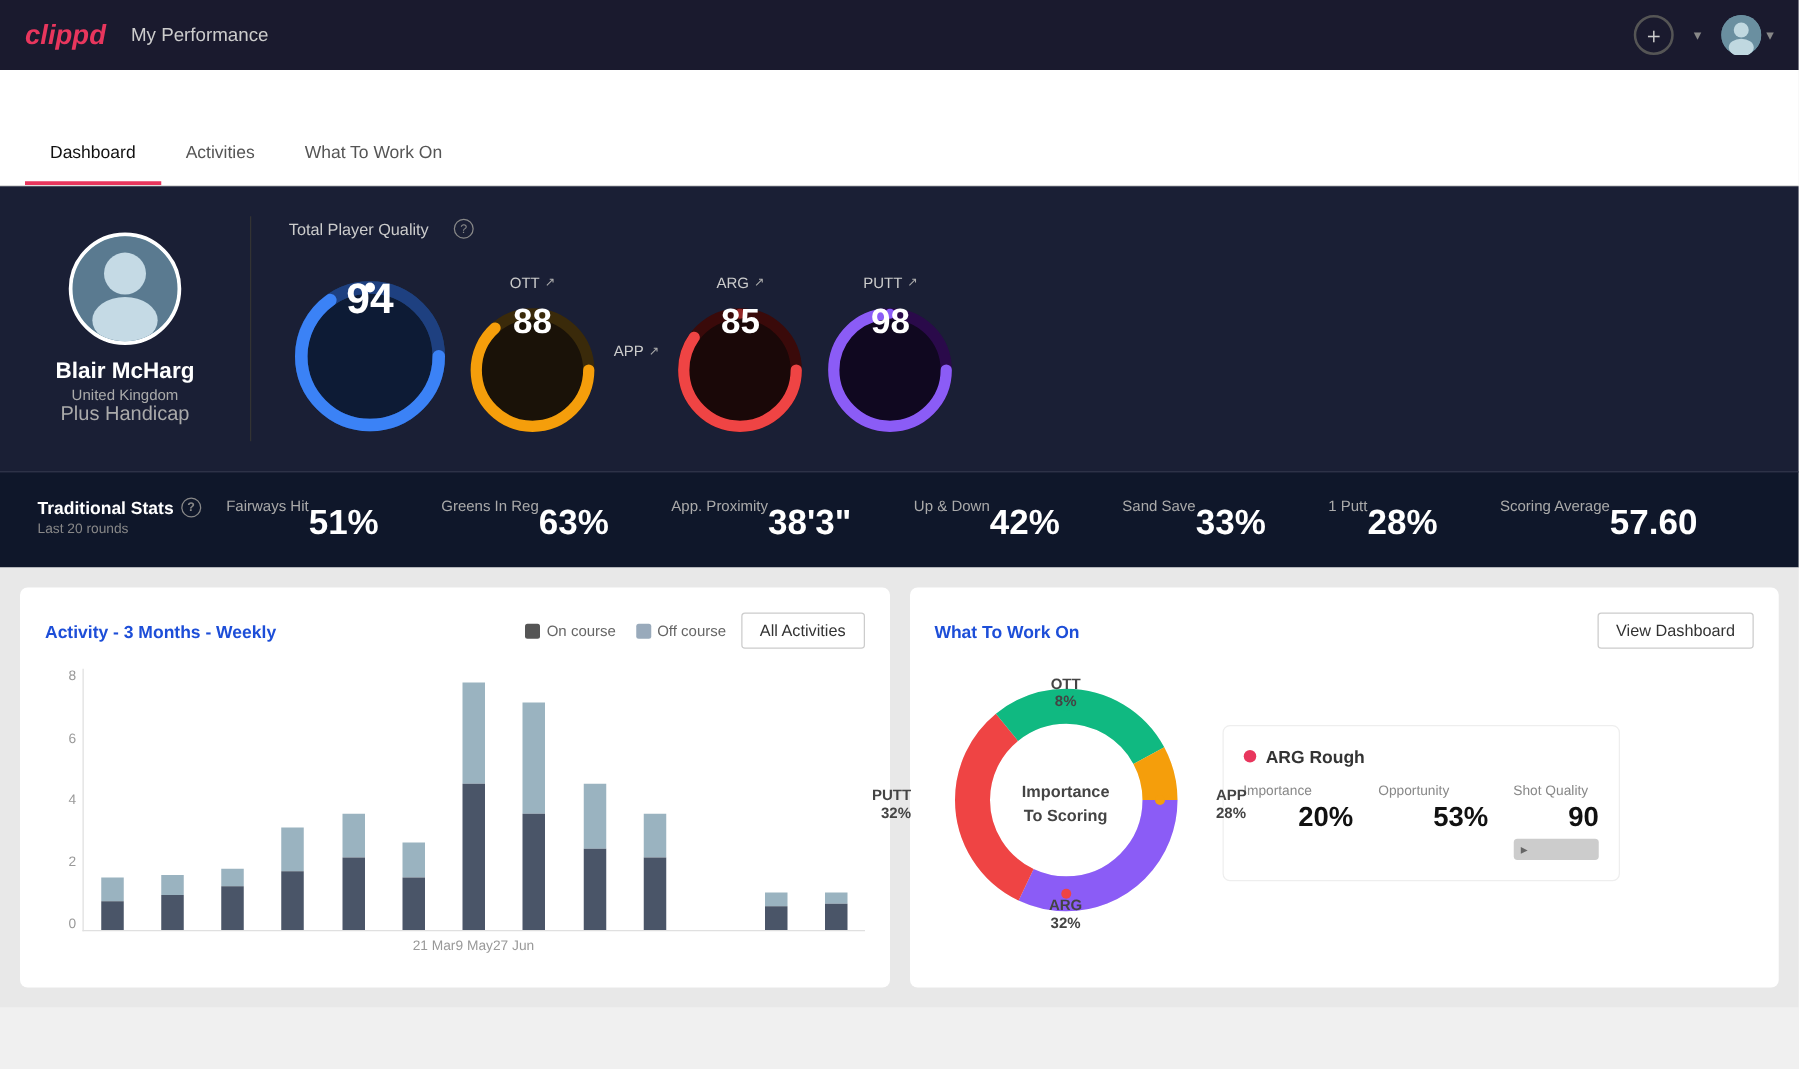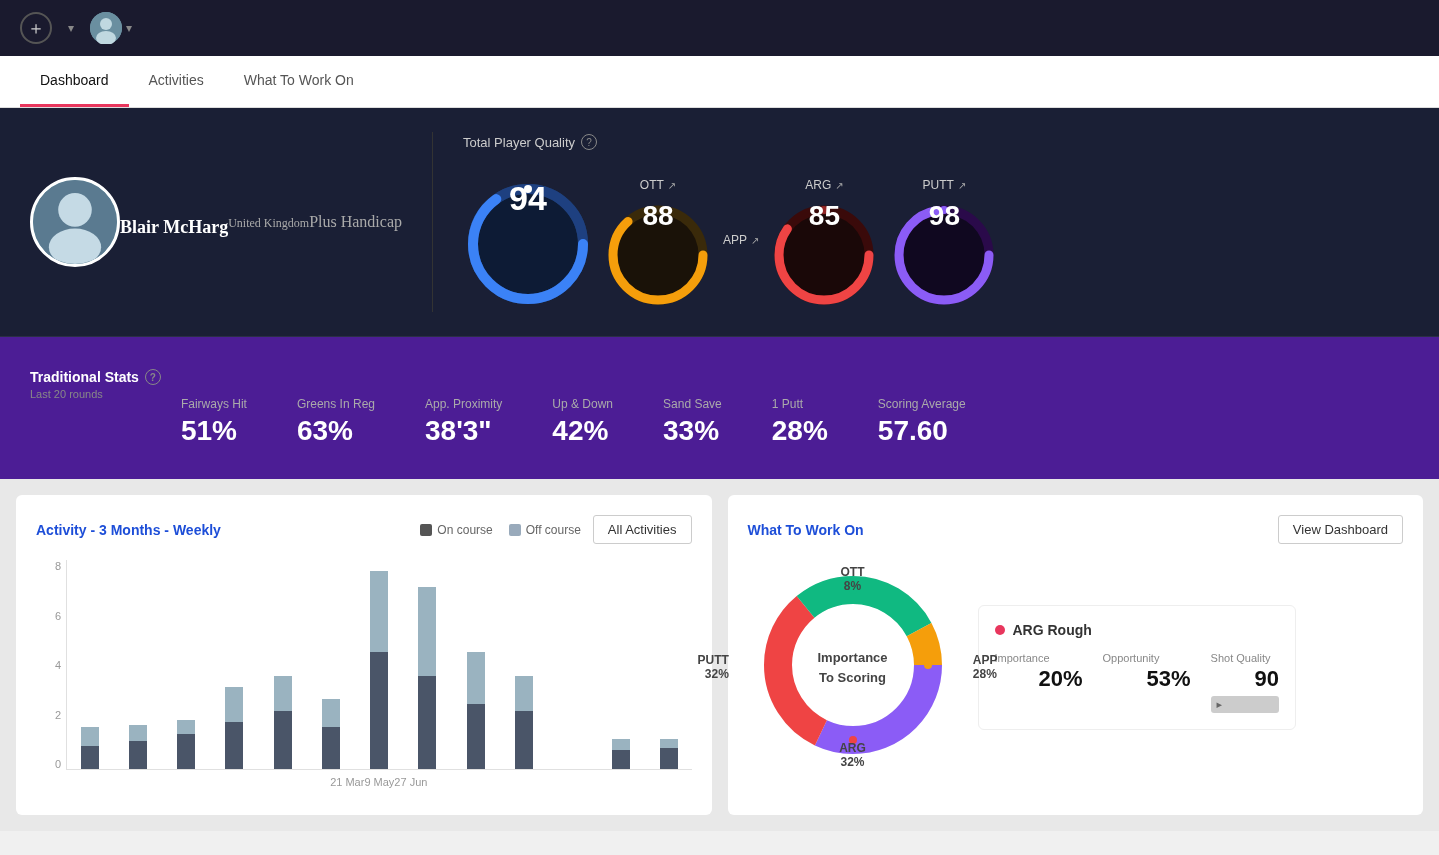--- a/index.html
+++ b/index.html
@@ -41,60 +41,61 @@
       padding: 0 20px;
       border-bottom: 1px solid #ddd;
     }
     .nav-tab {
       padding: 16px 20px;
       font-size: 14px;
       color: #555;
       cursor: pointer;
       border-bottom: 3px solid transparent;
       text-decoration: none;
+      margin-top: 41px;
     }
     .nav-tab.active {
       color: #111;
       border-bottom: 3px solid #e8365d;
       font-weight: 500;
     }
 
     
     .hero {
       background: #1a1f35;
       padding: 24px 30px;
       color: #fff;
     }
     .hero-inner {
       display: flex;
       align-items: center;
       gap: 30px;
     }
     .profile-section {
       display: flex;
+      flex-direction: column;
       align-items: center;
       min-width: 140px;
-      font-family: Liberation Serif, serif;
     }
     .profile-avatar {
       width: 90px; height: 90px; border-radius: 50%;
       border: 3px solid #fff;
       background: #6a8fa0;
       overflow: hidden;
       display: flex; align-items: center; justify-content: center;
       font-size: 36px;
     }
     .profile-name { font-size: 18px; font-weight: 700; margin-top: 10px; text-align: center; }
     .profile-country { font-size: 12px; color: #aaa; text-align: center; margin-top: 2px; }
     .profile-handicap { font-size: 16px; color: #aaa; text-align: center; }
 
     .divider-v { width: 1px; background: #333; height: 180px; }
 
     .tpq-section { flex: 1; }
-    .tpq-label { font-size: 13px; color: #ccc; margin-bottom: 28px; display: flex; align-items: center; gap: 6px; }
+    .tpq-label { font-size: 13px; color: #ccc; margin-bottom: 28px; display: flex; align-items: center; gap: 20px; }
     .help-icon {
       width: 16px; height: 16px; border-radius: 50%; border: 1px solid #888;
       display: inline-flex; align-items: center; justify-content: center;
       font-size: 10px; color: #888; cursor: pointer;
     }
     .gauges { display: flex; gap: 10px; align-items: center; }
     .gauge-container { display: flex; flex-direction: column; align-items: center; }
     .gauge-label-top { font-size: 12px; color: #ccc; margin-bottom: 8px; display: flex; align-items: center; gap: 4px; }
     .arrow-icon { font-size: 10px; color: #aaa; }
 
@@ -104,32 +105,32 @@
     }
     .ring-wrapper.large { width: 130px; height: 130px; }
     .ring-wrapper svg { position: absolute; top: 0; left: 0; }
     .ring-value {
       font-size: 28px; font-weight: 700; z-index: 1;
     }
     .ring-wrapper.large .ring-value { font-size: 34px; }
 
     
     .stats-row {
-      background: #4c1d95;
+      background: #0f172a;
       border-top: 1px solid #2a2f45;
-      padding: 32px 30px;
+      padding: 20px 30px;
       display: flex;
       align-items: flex-start;
       gap: 20px;
     }
     .stats-label-section { min-width: 130px; }
     .stats-label { font-size: 14px; font-weight: 600; display: flex; align-items: center; gap: 6px; }
     .stats-sublabel { font-size: 11px; color: #888; margin-top: 3px; }
     .stats-items { display: flex; gap: 50px; flex: 1; }
-    .stat-item { display: flex; flex-direction: column; margin-top: 28px; }
+    .stat-item { display: flex; flex-direction: row; }
     .stat-name { font-size: 12px; color: #aaa; }
     .stat-value { font-size: 28px; font-weight: 600; margin-top: 4px; }
 
     
     .bottom-section {
       display: flex;
       gap: 16px;
       padding: 16px;
       background: #e8e8e8;
     }
@@ -198,20 +199,24 @@
     .info-metric-value { font-size: 22px; font-weight: 700; margin-top: 2px; color: #111; margin-left: 44px; }
     .info-metric-badge {
       background: #ccc; border-radius: 3px; padding: 2px 6px;
       font-size: 11px; color: #666; display: inline-block; margin-top: 4px;
     }
   </style>
 </head>
 <body>
 
 <header class="header">
+  <div class="header-left">
+    <span class="logo">clippd</span>
+    <span class="header-title">My Performance</span>
+  </div>
   <div class="header-right">
     <button class="header-icon-btn">＋</button>
     <span style="color:#888;font-size:12px">▾</span>
     <button class="avatar-btn">
       <div class="avatar-circle">
         <svg width="32" height="32" viewBox="0 0 32 32">
             <circle cx="16" cy="16" r="16" fill="#6a8fa0"></circle>
             <circle cx="16" cy="12" r="6" fill="#c0d8e0"></circle>
             <ellipse cx="16" cy="26" rx="10" ry="7" fill="#c0d8e0"></ellipse>
           </svg>

